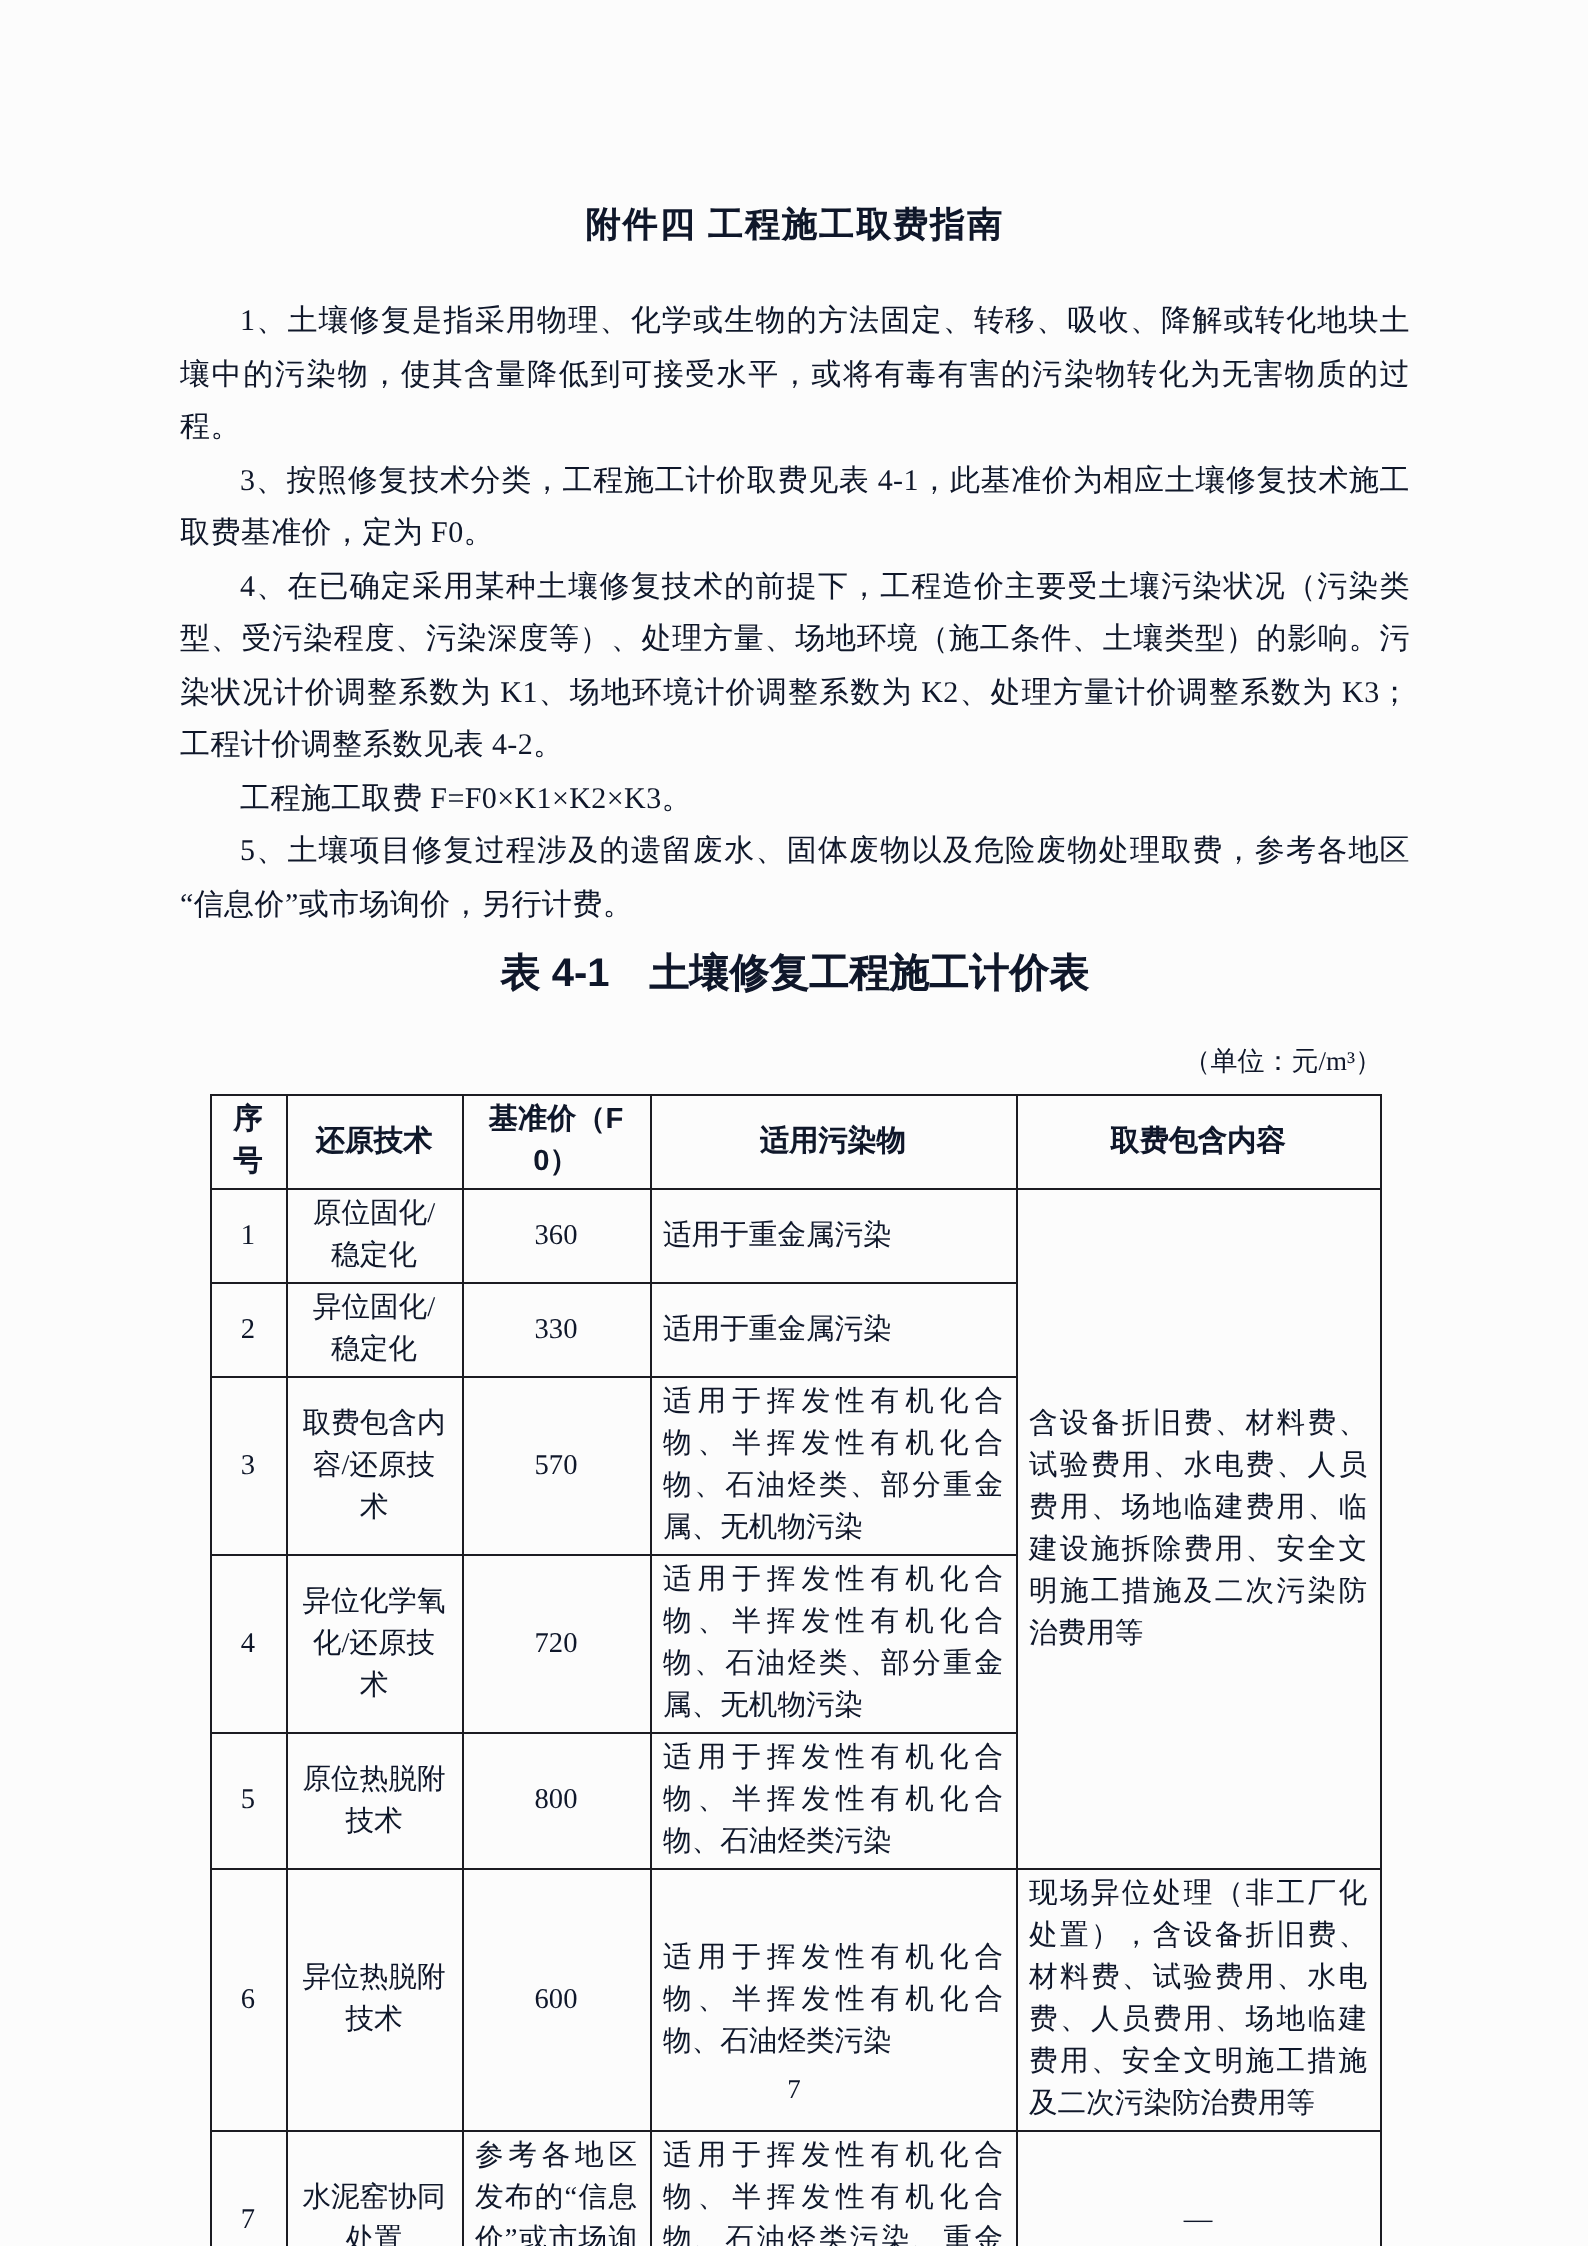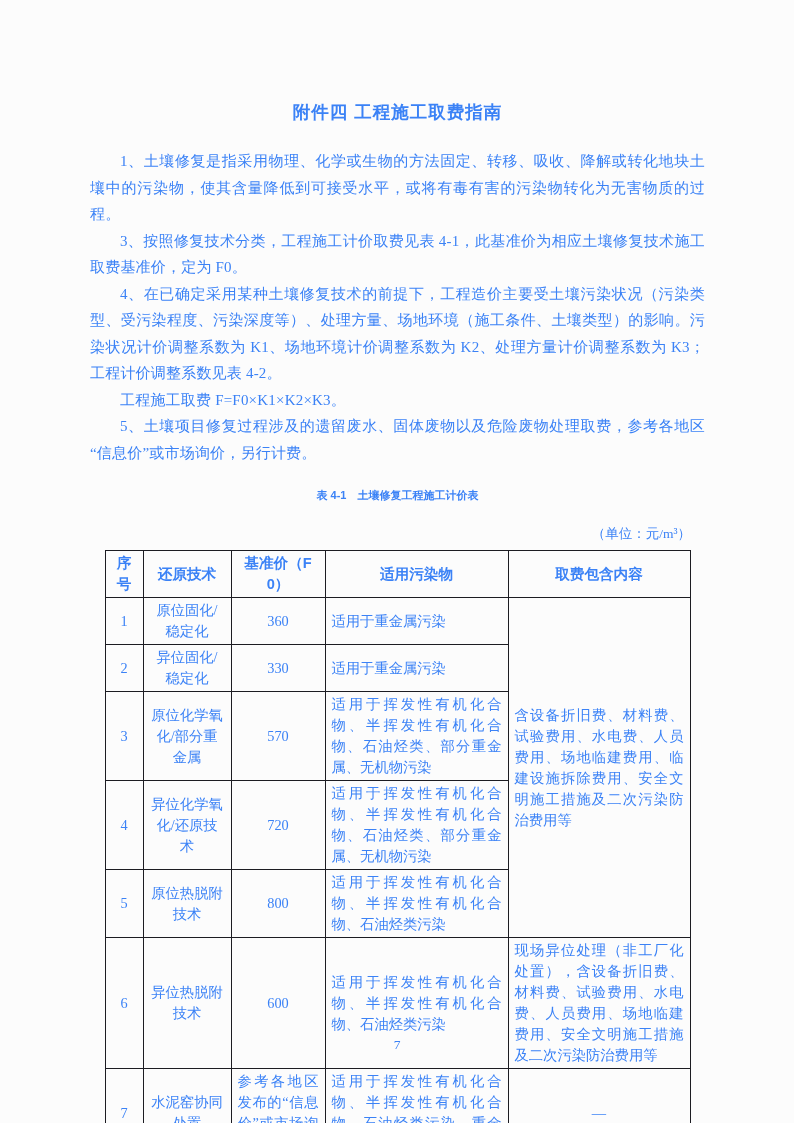--- a/index.html
+++ b/index.html
@@ -3,21 +3,21 @@
 <meta charset="utf-8">
 <style>
   html,body{margin:0;padding:0;background:#e8e8e8;}
   .page{
     position:relative;
     width:794px;height:1123px;
     margin:0 auto;
     background:#fcfcfc;
     box-sizing:border-box;
     padding:100px 89px 0 90px;
-    color:#3b82f6;
+    color:#0f172a;
     font-family:"Liberation Serif","DejaVu Serif",serif;
     overflow:hidden;
   }
   .doc-title{
     text-align:center;
     font-family:"Liberation Sans","DejaVu Sans",sans-serif;
     font-weight:bold;
     font-size:17.5px;
     letter-spacing:1px;
     margin:0 0 24px 0;
@@ -27,22 +27,22 @@
     text-indent:2em;
     text-align:justify;
     font-size:15px;
     line-height:26.5px;
     letter-spacing:0.2px;
   }
   .table-caption{
     text-align:center;
     font-family:"Liberation Sans","DejaVu Sans",sans-serif;
     font-weight:bold;
-    font-size:11px;
-    margin-top:22px;
+    font-size:20px;
+    margin-top:7px;
   }
   .unit-line{
     text-align:right;
     font-size:13.5px;
     margin-top:22px;
     padding-right:14px;
   }
   table.pricing{
     border-collapse:collapse;
     table-layout:fixed;
@@ -124,21 +124,21 @@
         <td class="j" rowspan="5">含设备折旧费、材料费、试验费用、水电费、人员费用、场地临建费用、临建设施拆除费用、安全文明施工措施及二次污染防治费用等</td>
       </tr>
       <tr class="h-r2">
         <td class="c">2</td>
         <td class="c">异位固化/稳定化</td>
         <td class="c">330</td>
         <td class="j">适用于重金属污染</td>
       </tr>
       <tr class="h-r3">
         <td class="c">3</td>
-        <td class="c">原位化学氧化/部分重金属</td>
+        <td class="c">取费包含内容/还原技术</td>
         <td class="c">570</td>
         <td class="j">适用于挥发性有机化合物、半挥发性有机化合物、石油烃类、部分重金属、无机物污染</td>
       </tr>
       <tr class="h-r4">
         <td class="c">4</td>
         <td class="c">异位化学氧化/还原技术</td>
         <td class="c">720</td>
         <td class="j">适用于挥发性有机化合物、半挥发性有机化合物、石油烃类、部分重金属、无机物污染</td>
       </tr>
       <tr class="h-r5">

